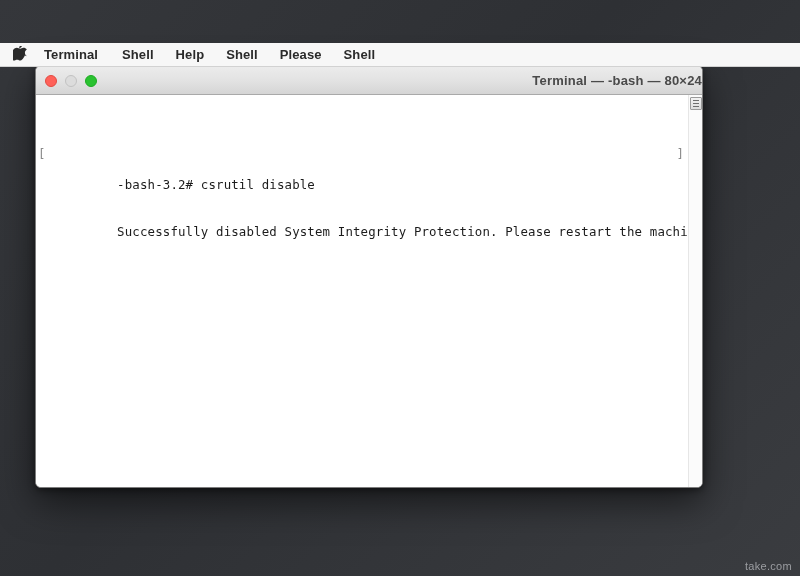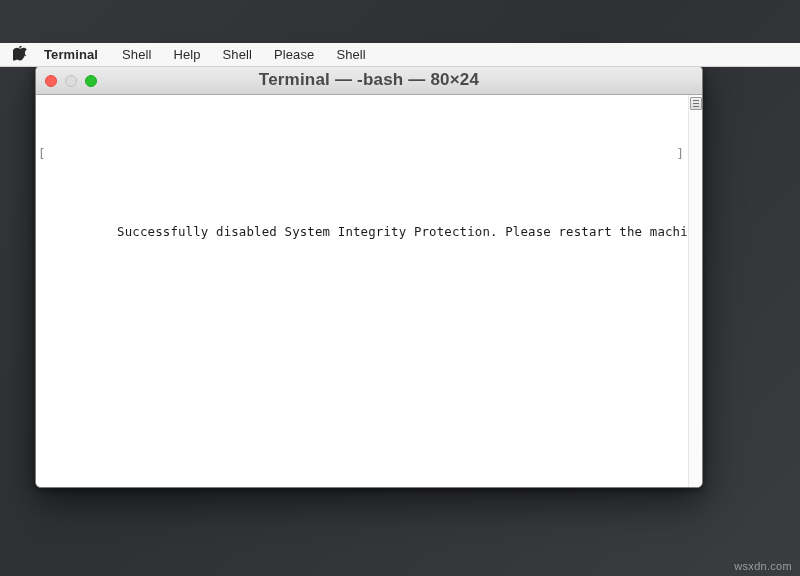--- a/index.html
+++ b/index.html
@@ -51,20 +51,21 @@
   .menu-apple svg { display: block; }
 
   .menu-item {
     font-size: 13px;
     color: #2a2a2a;
     padding: 0 11px;
     line-height: 24px;
     height: 24px;
     white-space: nowrap;
     letter-spacing: 0.1px;
+    font-weight: bold;
   }
   .menu-item.app-name {
     font-weight: bold;
     padding-left: 6px;
     padding-right: 13px;
   }
 
   .menubar-right {
     position: absolute;
     right: 0; top: 0;
@@ -114,22 +115,22 @@
     height: 12px;
     border-radius: 50%;
     display: block;
   }
   .tl-close    { background: #ff6159; border: 1px solid #e24b42; }
   .tl-minimize { background: #dcdcdc; border: 1px solid #c2c2c2; }
   .tl-zoom     { background: #2ac230; border: 1px solid #1dab23; }
 
   #window-title {
     width: 100%;
-    text-align: center;
-    font-size: 17px;
+    text-align: right;
+    font-size: 13px;
     font-weight: bold;
     color: #4a4a4a;
     letter-spacing: 0.2px;
     user-select: none;
   }
 
   
   #terminal-body {
     position: relative;
     height: 392px;
@@ -251,20 +252,21 @@
       </div>
       <div id="window-title">Terminal — -bash — 80×24</div>
     </div>
 
     <div id="terminal-body">
 
       <div id="terminal-text">
 
         <div class="term-line">
           <span class="prompt-bracket-open">[</span>
+          <span>-bash-3.2# csrutil disable</span>
           <span class="prompt-bracket-close">]</span>
         </div>
 
         <div class="term-line">
           <span>Successfully disabled System Integrity Protection. Please restart the machine fo</span>
         </div>
 
 
 
       </div>
@@ -273,15 +275,15 @@
         <div id="scroll-thumb">
           <i></i>
             <i></i>
             <i></i>
         </div>
       </div>
 
     </div>
   </div>
 
-  <div id="watermark">wsxdn.com</div>
+  <div id="watermark">take.com</div>
 
 </div>
 
 </body></html>

